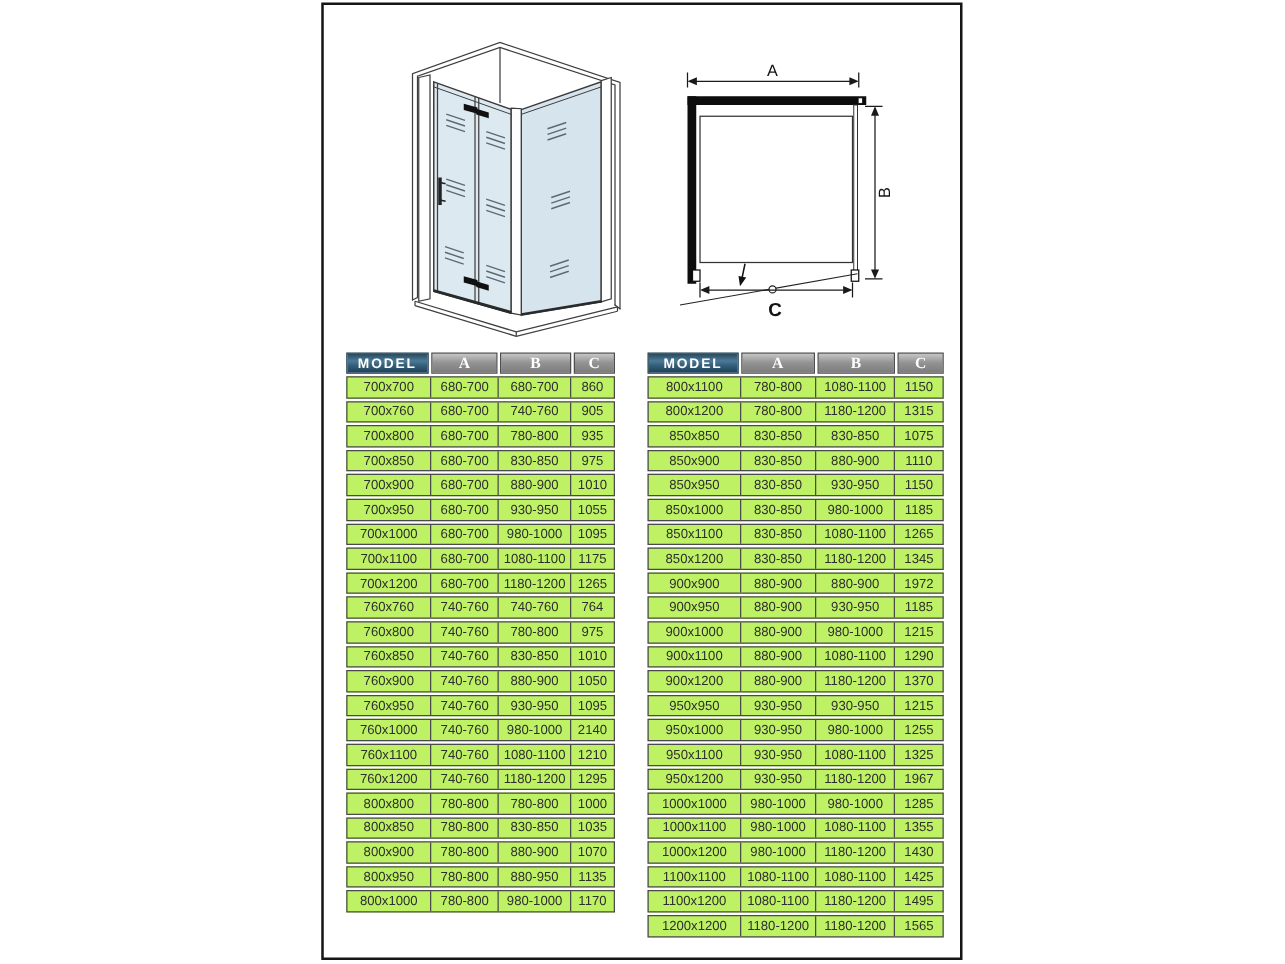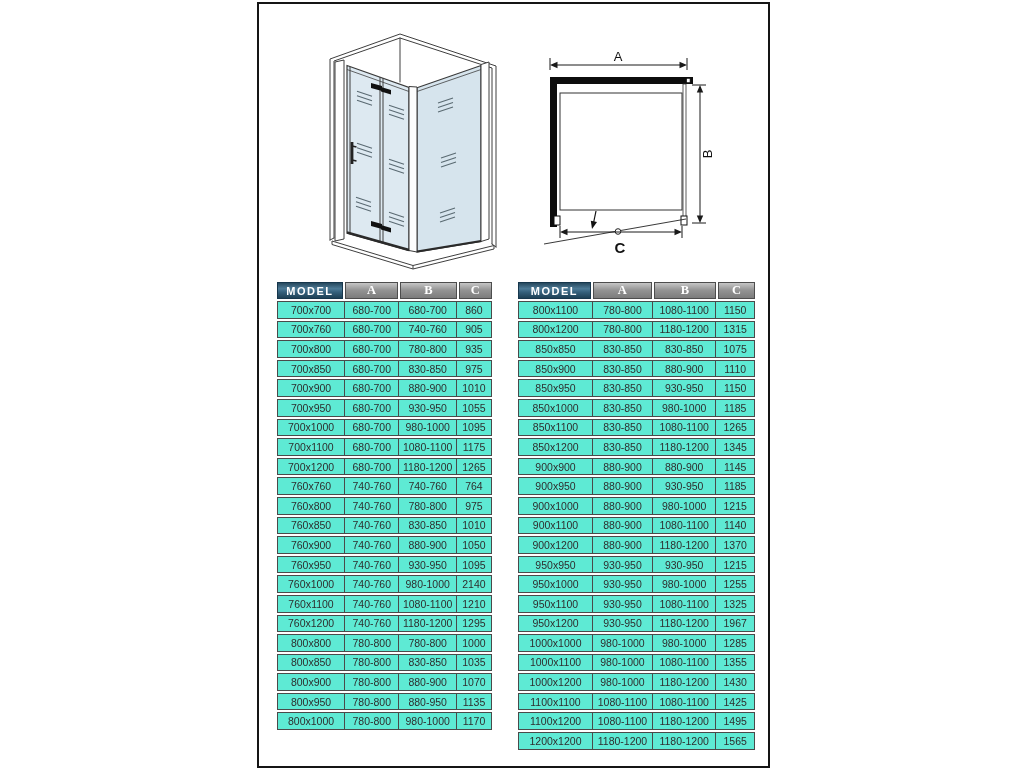--- a/index.html
+++ b/index.html
@@ -15,21 +15,21 @@
   .t-left{left:18px;width:215px;}
   .t-right{left:259px;width:237px;}
   .hdr{display:flex;column-gap:2px;height:17px;margin-bottom:2px;}
   .hcell{box-sizing:border-box;display:flex;align-items:center;justify-content:center;
          color:#fff;font-weight:bold;}
   .hmodel{background:linear-gradient(180deg,#27495e 0%,#4d7a96 38%,#35617d 60%,#1e4156 100%);
           border:1px solid #16364c;font-size:11px;letter-spacing:1.5px;}
   .habc{background:linear-gradient(180deg,#c6c6c6 0%,#939393 48%,#7c7c7c 100%);
         border:1px solid #4d4d4d;font-family:"Liberation Serif",serif;font-size:12.5px;}
   .row{display:flex;height:17.6px;margin-bottom:2px;border:1px solid #4a4a4a;
-       box-sizing:border-box;background:#5eead4;}
+       box-sizing:border-box;background:#bef264;}
   .cell{box-sizing:border-box;display:flex;align-items:center;justify-content:center;
         border-right:1px solid #4a4a4a;font-size:10.5px;color:#2e2e2e;overflow:hidden;}
   .cell:last-child{border-right:none;text-align:right;}
   .c0{width:31.5%;text-align:center;}.c1{width:25.5%;}.c2{width:27%;}.c3{width:16%;}
 </style>
 </head>
 <body>
 
 <div class="canvas">
   <div class="frame">
@@ -332,39 +332,39 @@
           <div class="row">
             <div class="cell c0">850x1200</div>
             <div class="cell c1">830-850</div>
             <div class="cell c2">1180-1200</div>
             <div class="cell c3">1345</div>
           </div>
           <div class="row">
             <div class="cell c0">900x900</div>
             <div class="cell c1">880-900</div>
             <div class="cell c2">880-900</div>
-            <div class="cell c3">1145</div>
+            <div class="cell c3">1972</div>
           </div>
           <div class="row">
             <div class="cell c0">900x950</div>
             <div class="cell c1">880-900</div>
             <div class="cell c2">930-950</div>
             <div class="cell c3">1185</div>
           </div>
           <div class="row">
             <div class="cell c0">900x1000</div>
             <div class="cell c1">880-900</div>
             <div class="cell c2">980-1000</div>
             <div class="cell c3">1215</div>
           </div>
           <div class="row">
             <div class="cell c0">900x1100</div>
             <div class="cell c1">880-900</div>
             <div class="cell c2">1080-1100</div>
-            <div class="cell c3">1140</div>
+            <div class="cell c3">1290</div>
           </div>
           <div class="row">
             <div class="cell c0">900x1200</div>
             <div class="cell c1">880-900</div>
             <div class="cell c2">1180-1200</div>
             <div class="cell c3">1370</div>
           </div>
           <div class="row">
             <div class="cell c0">950x950</div>
             <div class="cell c1">930-950</div>

